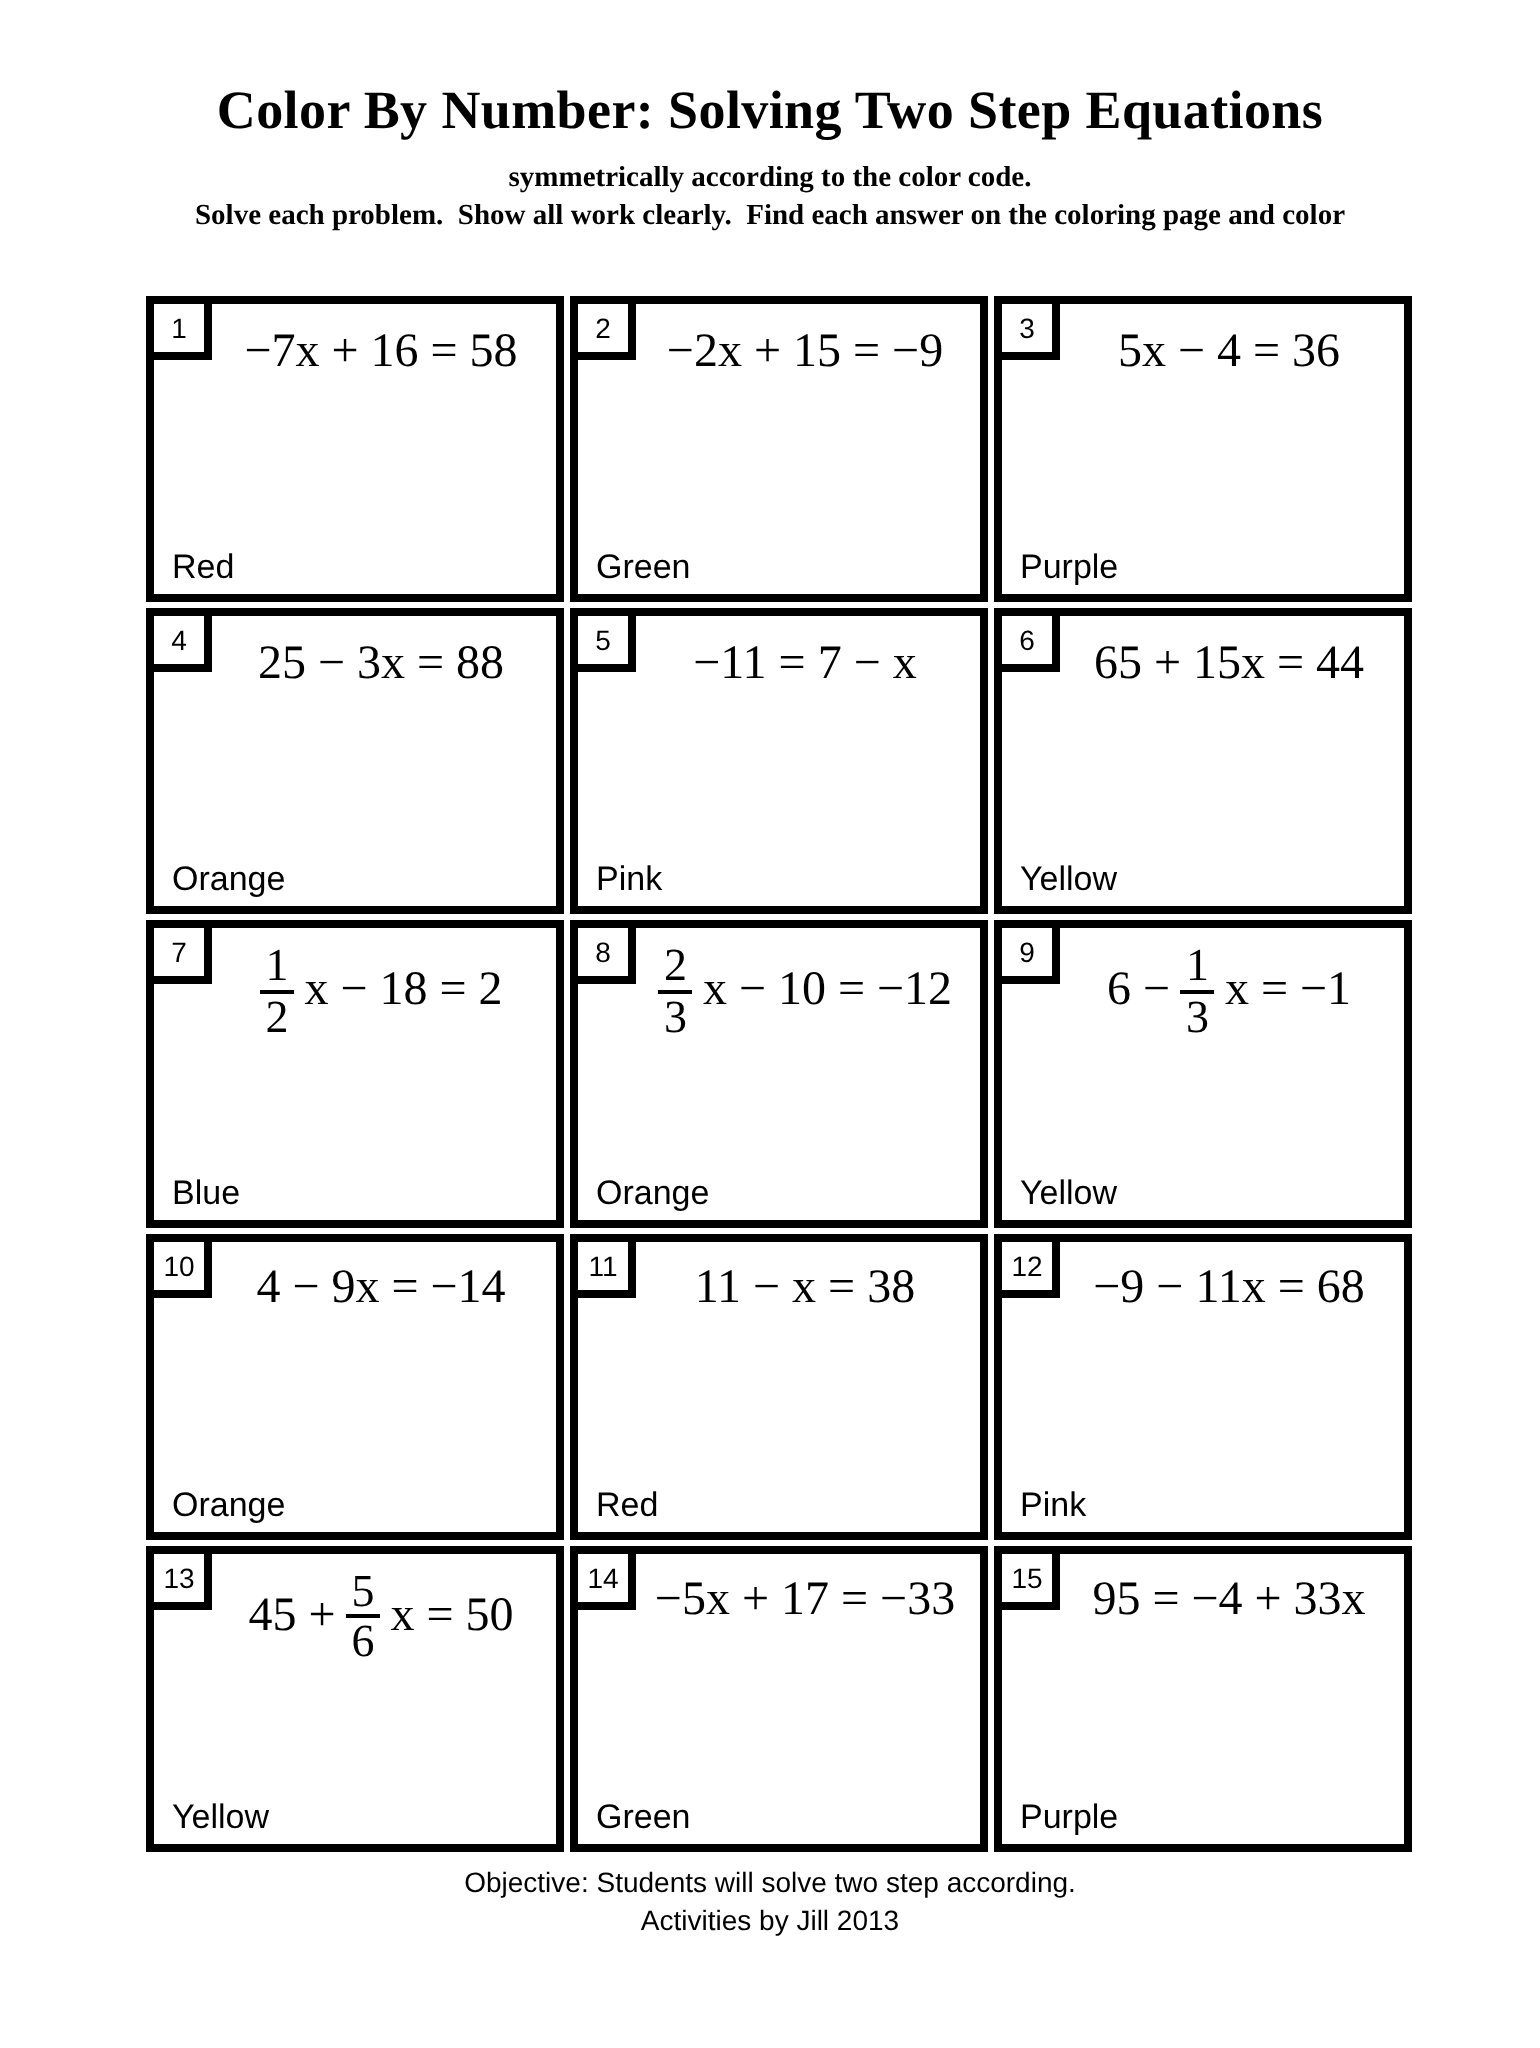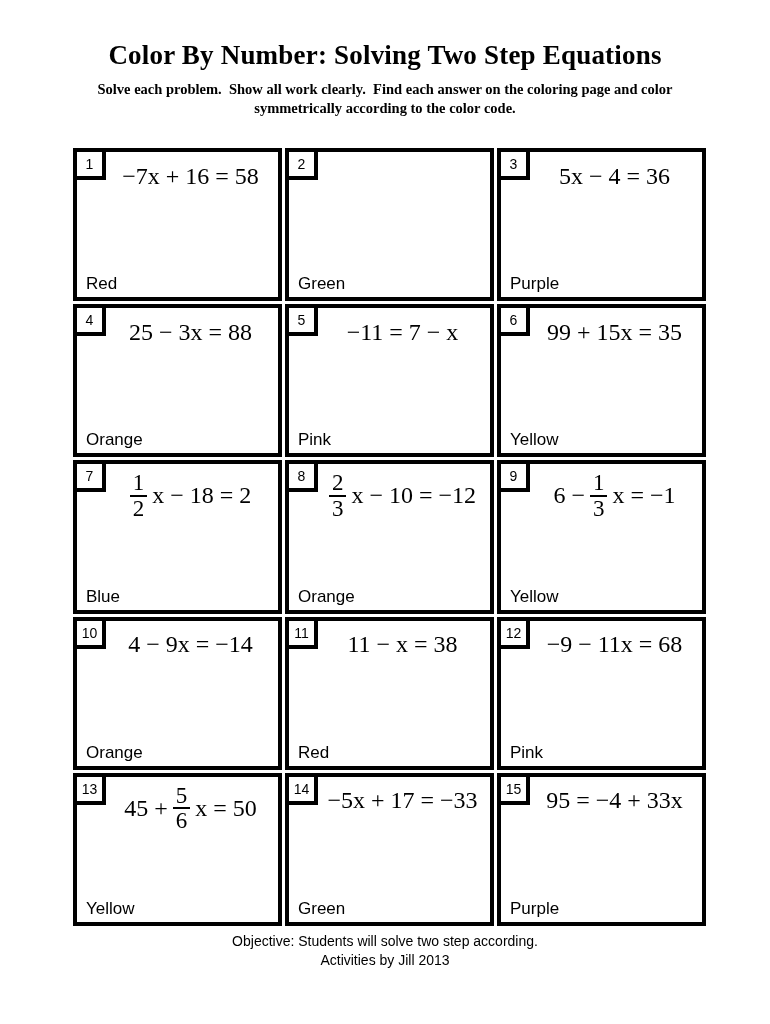--- a/index.html
+++ b/index.html
@@ -114,34 +114,37 @@
 </style>
 </head>
 <body>
 
 <div class="page">
 
   <div class="title">Color By Number: Solving Two Step Equations</div>
 
 
   <div class="instructions">
+    <div>symmetrically according to the color code.</div>
     <div>Solve each problem.  Show all work clearly.  Find each answer on the coloring page and color</div>
-    <div>symmetrically according to the color code.</div>
   </div>
 
   <div class="grid">
       <div class="cell">
         <div class="badge">1</div>
         <div class="eq">
           <span class="eq-text">−7x + 16 = 58</span>
         </div>
         <div class="color-label">Red</div>
       </div>
       <div class="cell">
         <div class="badge">2</div>
+        <div class="eq">
+          <span class="eq-text">−2x + 15 = −9</span>
+        </div>
         <div class="color-label">Green</div>
       </div>
       <div class="cell">
         <div class="badge">3</div>
         <div class="eq">
           <span class="eq-text">5x − 4 = 36</span>
         </div>
         <div class="color-label">Purple</div>
       </div>
       <div class="cell">
@@ -154,21 +157,21 @@
       <div class="cell">
         <div class="badge">5</div>
         <div class="eq">
           <span class="eq-text">−11 = 7 − x</span>
         </div>
         <div class="color-label">Pink</div>
       </div>
       <div class="cell">
         <div class="badge">6</div>
         <div class="eq">
-          <span class="eq-text">99 + 15x = 35</span>
+          <span class="eq-text">65 + 15x = 44</span>
         </div>
         <div class="color-label">Yellow</div>
       </div>
       <div class="cell">
         <div class="badge">7</div>
         <div class="eq">
           <span class="frac">
             <span class="num">1</span>
             <span class="den">2</span>
           </span>

